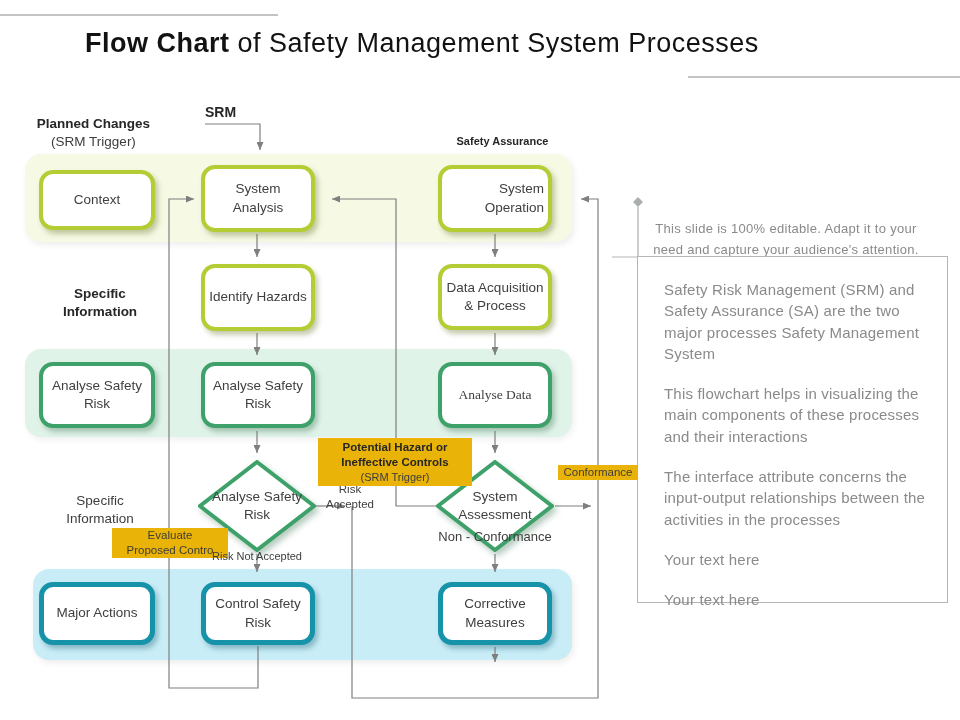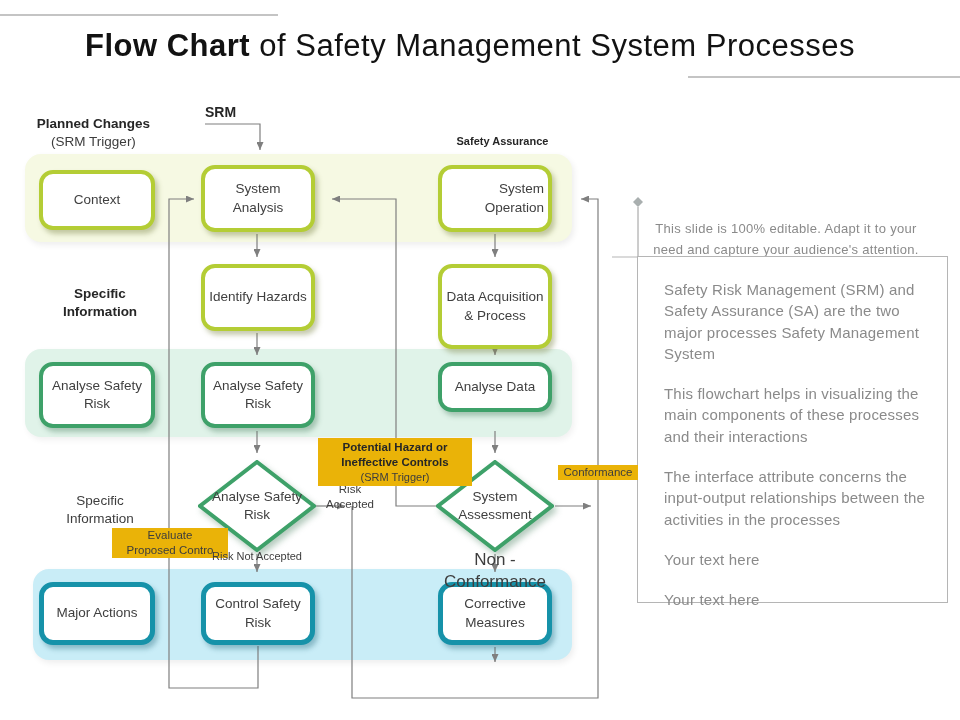--- a/index.html
+++ b/index.html
@@ -2,21 +2,21 @@
 <html style="--lime-border: #b4cd35; --green-border: #3ea169; --teal-border: #1692a9; --band-cream: #f6f9e3; --band-green: #e0f3e9; --band-cyan: #c9edf7; --connector: #7f7f7f; --panel-text: #8a8a8a; --node-text: #404040;"><head>
 <meta charset="utf-8">
 <style>
   html,body{margin:0;padding:0;background:#fff;}
   #canvas{
     position:relative;width:960px;height:720px;background:#ffffff;
     font-family:"Liberation Sans", sans-serif;overflow:hidden;
   }
   .abs{position:absolute;}
   
-  .title{left:85px;top:28px;font-size:31px;color:#121212;letter-spacing:.5px;white-space:nowrap;}
+  .title{left:85px;top:28px;font-size:27px;color:#121212;letter-spacing:.5px;white-space:nowrap;}
   .title .b{font-weight:700;}
   
   .band{position:absolute;border-radius:16px;}
   .band1{left:25px;top:154px;width:547px;height:88px;background:var(--band-cream);box-shadow:2px 3px 6px rgba(0,0,0,.07);}
   .band2{left:25px;top:349px;width:547px;height:88px;background:var(--band-green);box-shadow:2px 3px 6px rgba(0,0,0,.06);}
   .band3{left:33px;top:569px;width:539px;height:91px;background:var(--band-cyan);box-shadow:2px 3px 6px rgba(0,0,0,.07);}
   
   .node{
     position:absolute;background:#fff;border-radius:14px;display:flex;align-items:center;justify-content:center;
     text-align:center;font-size:13.5px;color:var(--node-text);line-height:1.35;padding:4px;box-sizing:border-box;z-index:3;
@@ -100,31 +100,31 @@
   <div class="node lime" style="left:201px;top:165px;width:114px;height:67px;">
       <span>System Analysis</span>
     </div>
   <div class="node lime" style="left:438px;top:165px;width:114px;height:67px;text-align:right;">
       <span>System Operation</span>
     </div>
 
   <div class="node lime" style="left:201px;top:264px;width:114px;height:67px;">
       <span>Identify Hazards</span>
     </div>
-  <div class="node lime" style="left:438px;top:264px;width:114px;height:85px;">
+  <div class="node lime" style="left:438px;top:264px;width:114px;height:66px;">
       <span>Data Acquisition &amp; Process</span>
     </div>
 
   <div class="node green" style="left:39px;top:362px;width:116px;height:66px;">
       <span>Analyse Safety Risk</span>
     </div>
   <div class="node green" style="left:201px;top:362px;width:114px;height:66px;">
       <span>Analyse Safety Risk</span>
     </div>
-  <div class="node green" style="left:438px;top:362px;width:114px;height:50px;">
+  <div class="node green" style="left:438px;top:362px;width:114px;height:66px;font-family:Liberation Serif, serif;">
       <span>Analyse Data</span>
     </div>
 
   <div class="diamond" style="left:198px;top:460px;">
     <svg width="118" height="92">
         <polygon points="59,2 116,46 59,90 2,46" fill="#ffffff" stroke="#3ea169" stroke-width="4" stroke-linejoin="miter"></polygon>
       </svg>
     <div class="dtext">Analyse Safety Risk</div>
   </div>
   <div class="diamond" style="left:436px;top:460px;">
@@ -157,21 +157,21 @@
     <div>Proposed Contro</div>
   </div>
   <div class="lbl small" style="left:315px;top:482px;width:70px;">Risk Accepted</div>
   <div class="lbl" style="left:212px;top:549px;width:90px;font-size:11px;">Risk Not Accepted</div>
   <div class="lbl whitebg" style="left:318px;top:438px;width:154px;padding:2px 0;">
     <div class="bold" style="font-size:11.5px;">Potential Hazard or</div>
     <div class="bold" style="font-size:11.5px;">Ineffective Controls</div>
     <div style="font-size:11px;">(SRM Trigger)</div>
   </div>
   <div class="lbl small whitebg" style="left:558px;top:465px;width:80px;">Conformance</div>
-  <div class="lbl" style="left:438px;top:549px;width:114px;font-size:17px;">Non - Conformance</div>
+  <div class="lbl" style="left:438px;top:529px;width:114px;font-size:13px;">Non - Conformance</div>
 
   <div class="abs note">This slide is 100% editable. Adapt it to your need and capture your audience's attention.</div>
   <div class="abs panel-box">
     <p>Safety Risk Management (SRM) and Safety Assurance (SA) are the two major processes Safety Management System</p>
     <p>This flowchart helps in visualizing the main components of these processes and their interactions</p>
     <p>The interface attribute concerns the input-output relationships between the activities in the processes</p>
     <p>Your text here</p>
     <p>Your text here</p>
   </div>
 

